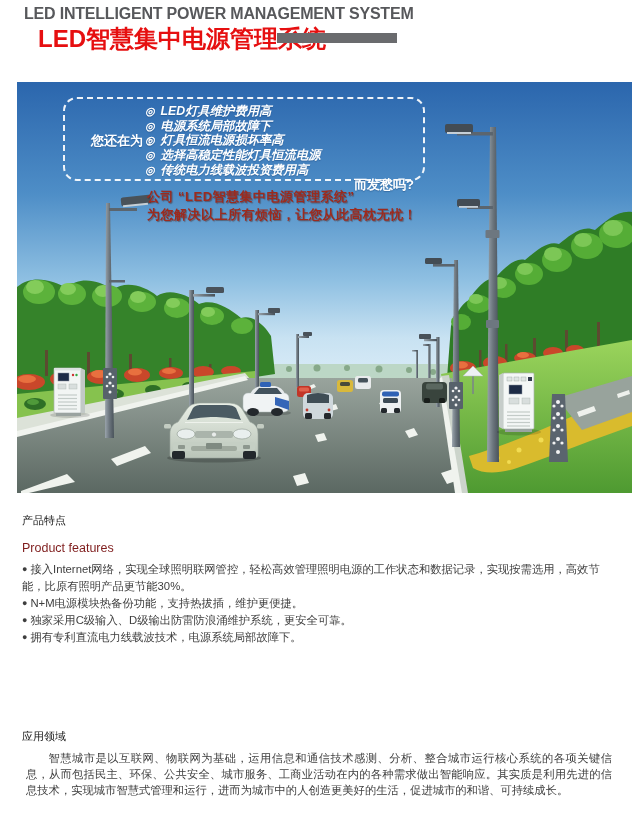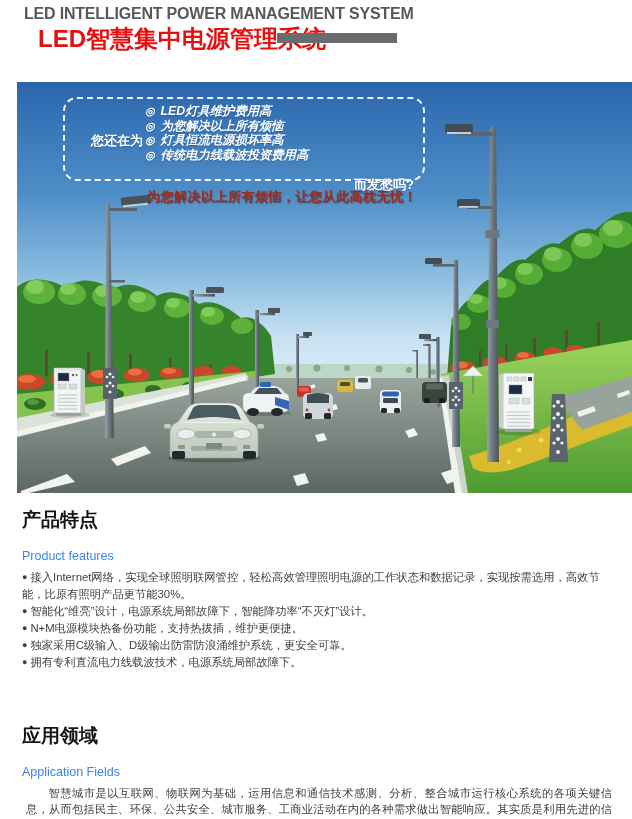--- a/index.html
+++ b/index.html
@@ -20,22 +20,22 @@
   .worry-list{position:absolute;left:80px;top:5px;margin:0;padding:0;list-style:none;}
   .worry-list li{font-size:12.3px;font-weight:bold;color:#fff;line-height:14.7px;text-shadow:0 1px 1px rgba(20,60,110,.4);white-space:nowrap;font-style:italic;}
   .worry-list .b{margin-right:6px;font-size:11px;}
 
   .slogan{position:absolute;left:130px;top:106px;font-size:13px;font-weight:bold;color:#9c2a1e;line-height:17.5px;letter-spacing:.5px;text-shadow:1px 1px 1px rgba(70,25,10,.45);white-space:nowrap;}
 
   
   .section{position:absolute;left:22px;width:590px;color:#3e3e3e;}
   #features{top:511px;}
   #application{top:727px;}
-  .sec-title-zh{font-size:19px;font-weight:bold;color:#141414;line-height:18px;}
-  .sec-title-en{font-size:12.5px;color:#3b82f6;line-height:15px;margin-top:20px;}
+  .sec-title-zh{font-size:11px;font-weight:normal;color:#141414;line-height:18px;}
+  .sec-title-en{font-size:12.5px;color:#7f1d1d;line-height:15px;margin-top:12px;}
   .feature-list{margin:5px 0 0 0;padding:0;list-style:none;}
   .feature-list li{font-size:11.3px;line-height:17px;text-align:left;}
   .feature-list .b{margin-right:3px;font-size:9px;vertical-align:1px;}
   .app-par{margin:6px 0 0 4px;font-size:11.3px;line-height:15.8px;text-indent:2em;text-align:justify;}
 </style>
 </head>
 <body>
 
 <div class="page">
 
@@ -398,43 +398,43 @@
         <rect x="226" y="369" width="13" height="8" rx="2" fill="#23282c"></rect>
         <rect x="147" y="342" width="7" height="4.5" rx="1.5" fill="#c3ccc2"></rect>
         <rect x="240" y="342" width="7" height="4.5" rx="1.5" fill="#c3ccc2"></rect>
       </g>
     </svg>
 
     <div class="worry-box">
       <div class="worry-prefix">您还在为：</div>
       <ul class="worry-list">
         <li><span class="b">◎</span><span>LED灯具维护费用高</span></li>
-        <li><span class="b">◎</span><span>为您解决以上所有烦恼</span></li>
+        <li><span class="b">◎</span><span>电源系统局部故障下</span></li>
         <li><span class="b">◎</span><span>灯具恒流电源损坏率高</span></li>
+        <li><span class="b">◎</span><span>选择高稳定性能灯具恒流电源</span></li>
         <li><span class="b">◎</span><span>传统电力线载波投资费用高</span></li>
       </ul>
       <div class="worry-suffix">而发愁吗?</div>
     </div>
 
     <div class="slogan">
+      <div>公司 “LED智慧集中电源管理系统”</div>
       <div>为您解决以上所有烦恼，让您从此高枕无忧！</div>
     </div>
   </div>
 
   <div class="section" id="features">
     <div class="sec-title-zh">产品特点</div>
     <div class="sec-title-en">Product features</div>
     <ul class="feature-list">
       <li><span class="b">●</span><span>接入Internet网络，实现全球照明联网管控，轻松高效管理照明电源的工作状态和数据记录，实现按需选用，高效节能，比原有照明产品更节能30%。</span></li>
-      <li><span class="b">●</span><span>智能化“维亮”设计，电源系统局部故障下，智能降功率“不灭灯”设计。</span></li>
       <li><span class="b">●</span><span>N+M电源模块热备份功能，支持热拔插，维护更便捷。</span></li>
       <li><span class="b">●</span><span>独家采用C级输入、D级输出防雷防浪涌维护系统，更安全可靠。</span></li>
       <li><span class="b">●</span><span>拥有专利直流电力线载波技术，电源系统局部故障下。</span></li>
     </ul>
   </div>
 
   <div class="section" id="application">
     <div class="sec-title-zh">应用领域</div>
-    <div class="sec-title-en">Application Fields</div>
     <p class="app-par">智慧城市是以互联网、物联网为基础，运用信息和通信技术感测、分析、整合城市运行核心系统的各项关键信息，从而包括民主、环保、公共安全、城市服务、工商业活动在内的各种需求做出智能响应。其实质是利用先进的信息技术，实现城市智慧式管理和运行，进而为城市中的人创造更美好的生活，促进城市的和谐、可持续成长。</p>
   </div>
 
 </div>
 
 </body></html>

